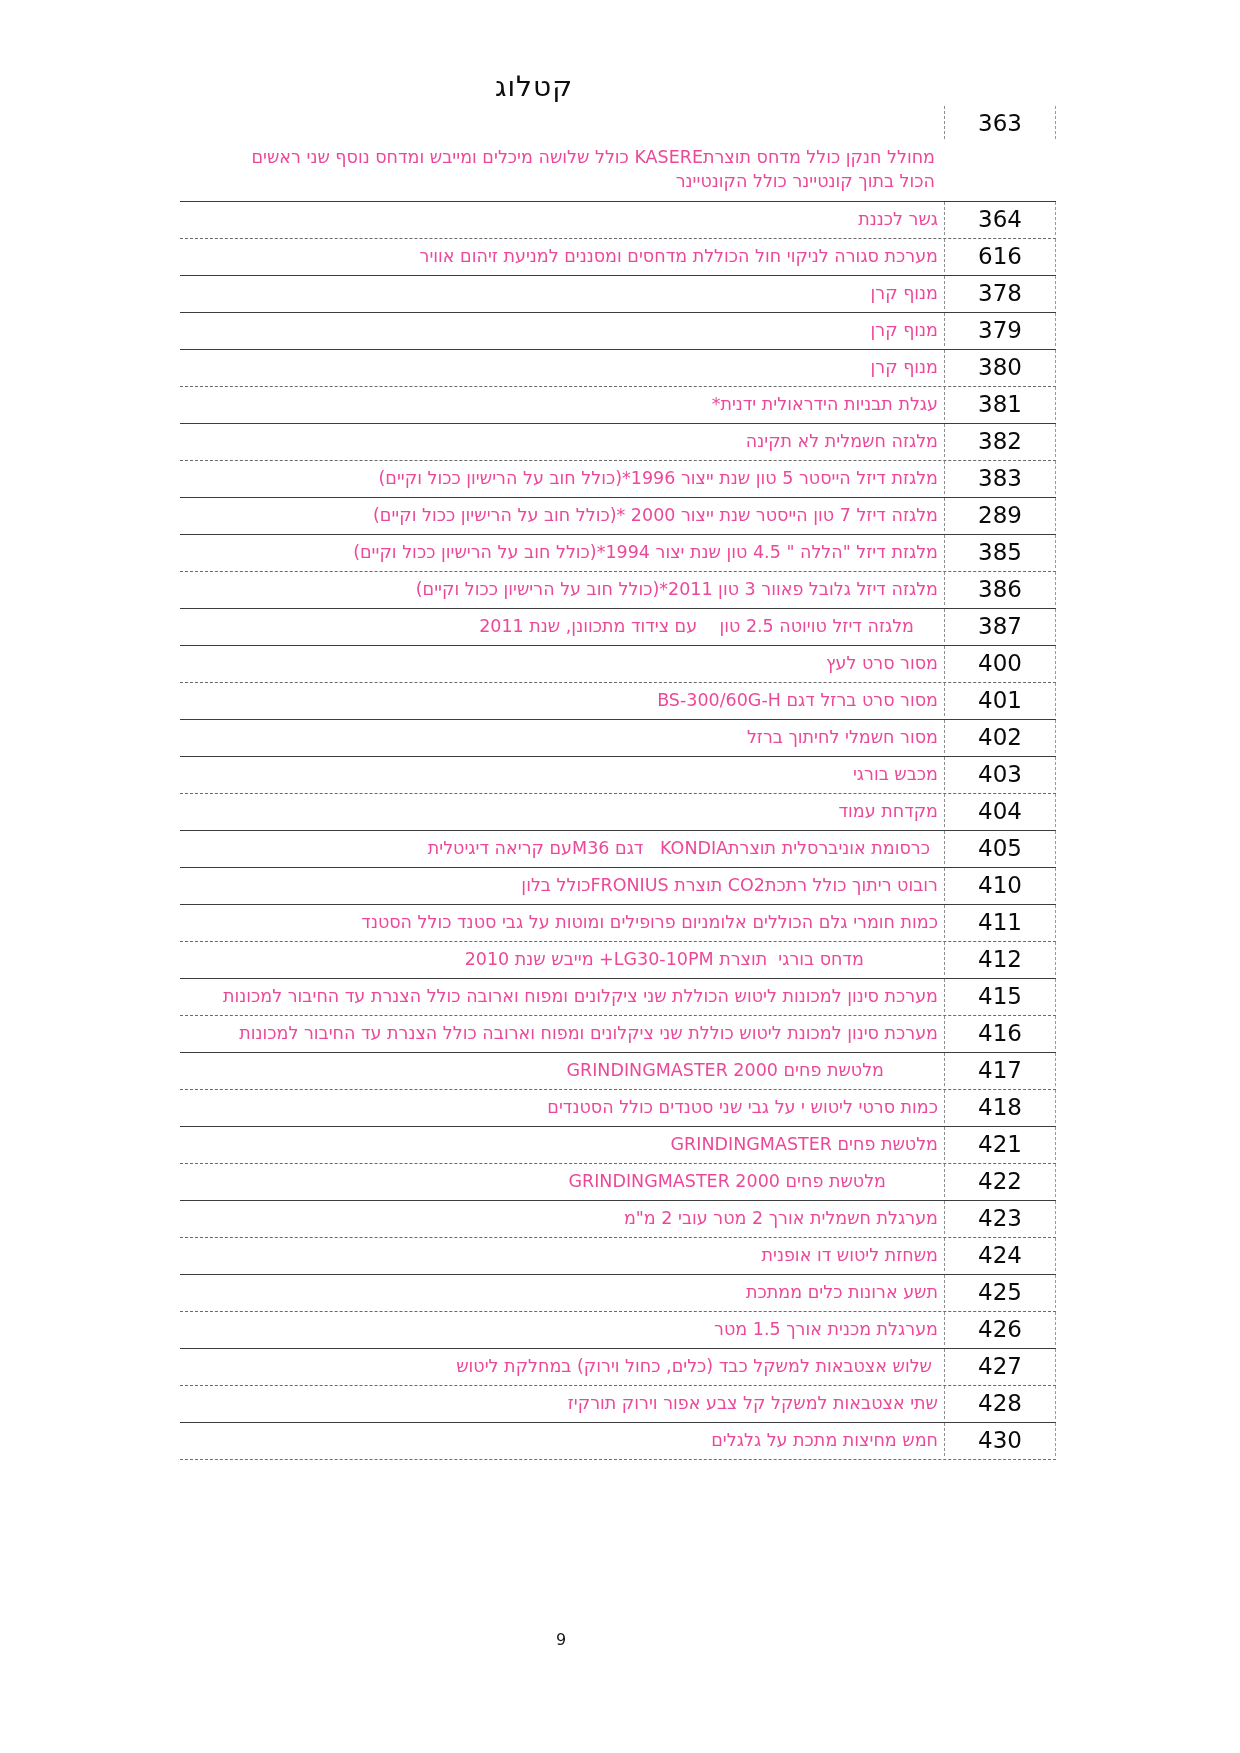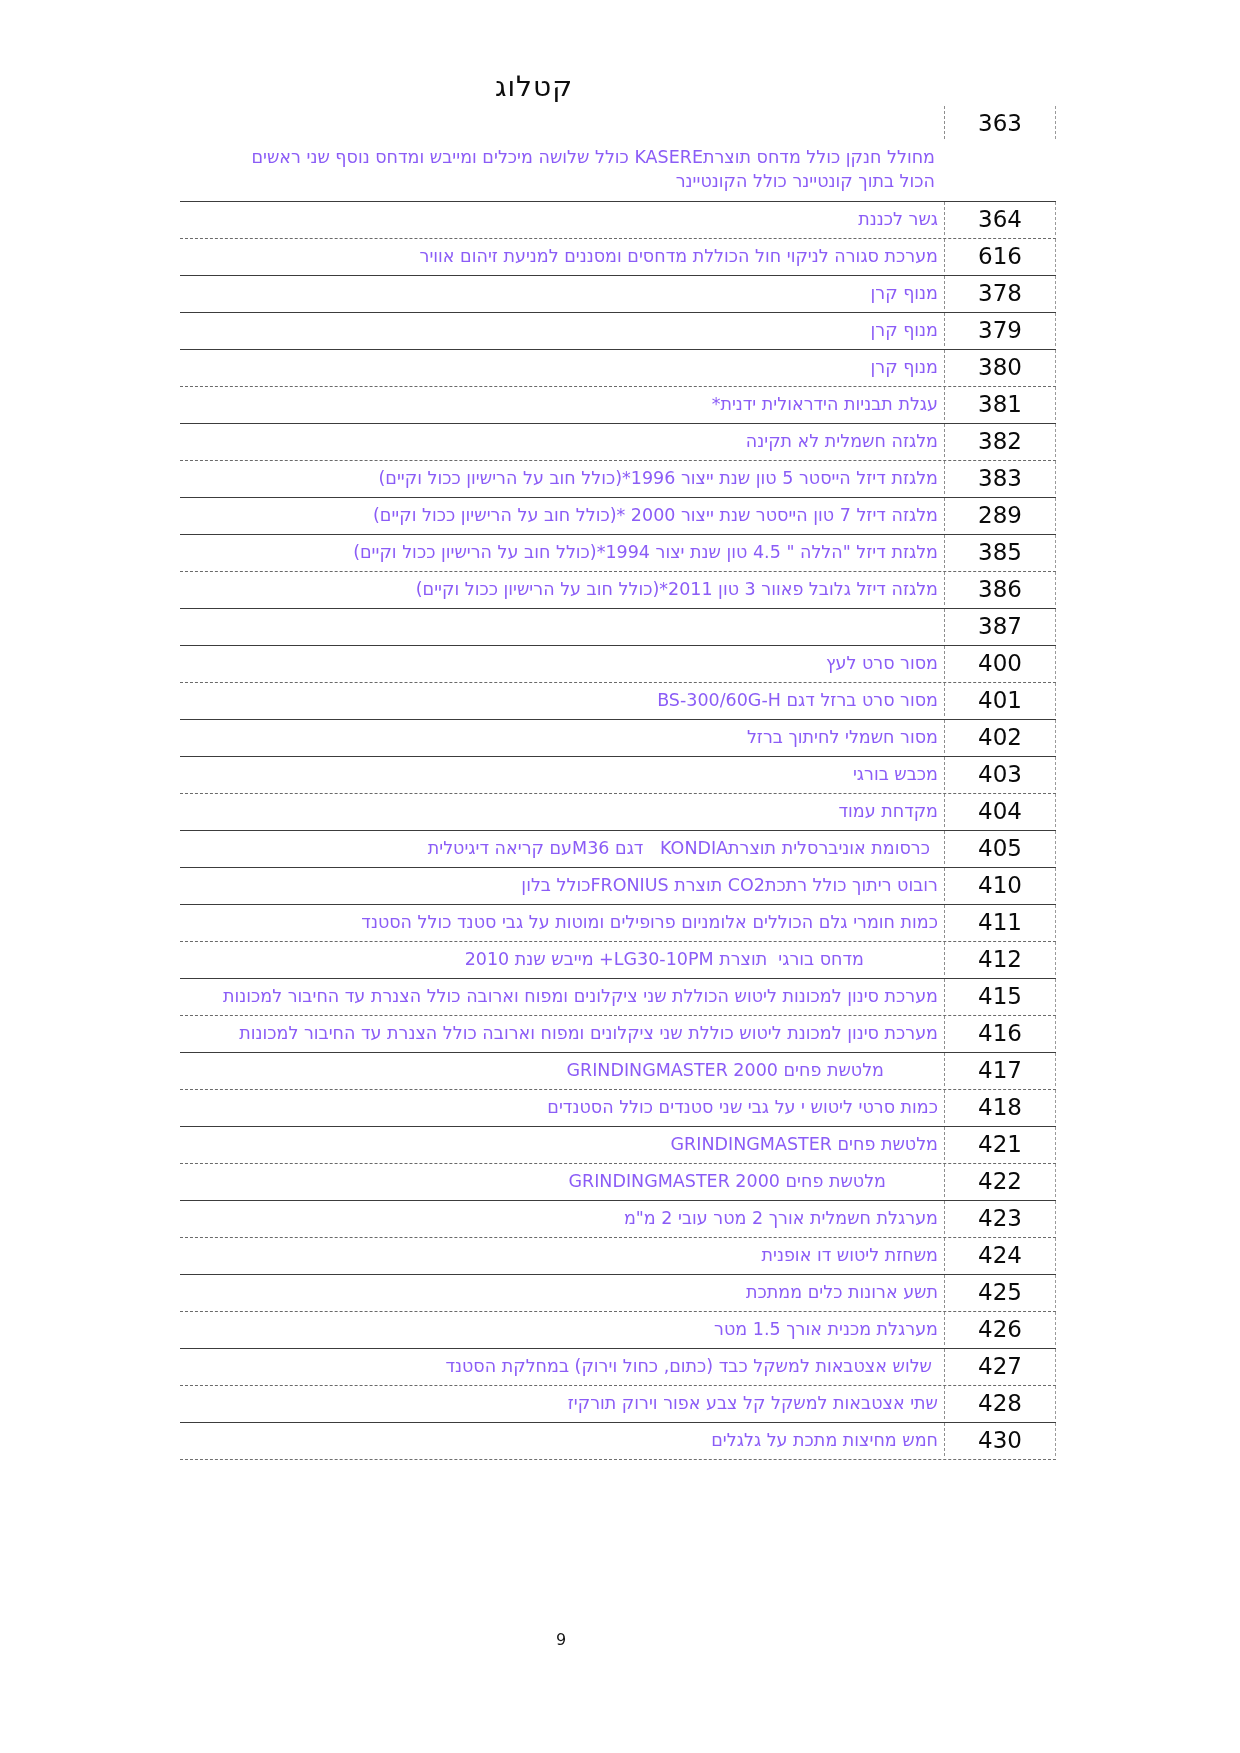--- a/index.html
+++ b/index.html
@@ -24,21 +24,21 @@
   .row.first{display:block;border-top:none;}
   .num-cell{
     width:112px;flex:0 0 112px;box-sizing:border-box;text-align:center;
     font-size:23px;line-height:26px;padding:4px 0 3px;color:#0a0a0a;
     border-left:1px dashed #8d8d8d;border-right:1px dashed #9a9a9a;
   }
   .row.first .num-cell{margin-right:0;}
   .desc-cell{
     flex:1 1 auto;box-sizing:border-box;
     font-size:17.5px;line-height:24px;padding:5px 6px 7px 12px;
-    white-space:pre-wrap;color:#8b5cf6;
+    white-space:pre-wrap;color:#ec4899;
   }
   .row.first .desc-cell{padding:6px 121px 8px 35px;}
   .pagenum{
     position:absolute;top:1630px;left:556px;font-size:16px;color:#161616;
   }
 </style>
 </head>
 <body>
 
 <div class="title">קטלוג</div>
@@ -87,20 +87,21 @@
     <div class="row">
     <div class="num-cell">385</div>
     <div class="desc-cell">מלגזת דיזל "הללה " 4.5 טון שנת יצור 1994*(כולל חוב על הרישיון ככול וקיים)</div>
   </div>
     <div class="row dashed-top">
     <div class="num-cell">386</div>
     <div class="desc-cell">מלגזה דיזל גלובל פאוור 3 טון 2011*(כולל חוב על הרישיון ככול וקיים)</div>
   </div>
     <div class="row">
     <div class="num-cell">387</div>
+    <div class="desc-cell" style="padding-right: 30px;">מלגזה דיזל טויוטה 2.5 טון    עם צידוד מתכוונן, שנת 2011</div>
   </div>
     <div class="row">
     <div class="num-cell">400</div>
     <div class="desc-cell">מסור סרט לעץ</div>
   </div>
     <div class="row dashed-top">
     <div class="num-cell">401</div>
     <div class="desc-cell">מסור סרט ברזל דגם BS-300/60G-H</div>
   </div>
     <div class="row">
@@ -166,21 +167,21 @@
     <div class="row">
     <div class="num-cell">425</div>
     <div class="desc-cell">תשע ארונות כלים ממתכת</div>
   </div>
     <div class="row dashed-top">
     <div class="num-cell">426</div>
     <div class="desc-cell">מערגלת מכנית אורך 1.5 מטר</div>
   </div>
     <div class="row">
     <div class="num-cell">427</div>
-    <div class="desc-cell" style="padding-right: 12px;">שלוש אצטבאות למשקל כבד (כתום, כחול וירוק) במחלקת הסטנד</div>
+    <div class="desc-cell" style="padding-right: 12px;">שלוש אצטבאות למשקל כבד (כלים, כחול וירוק) במחלקת ליטוש</div>
   </div>
     <div class="row dashed-top">
     <div class="num-cell">428</div>
     <div class="desc-cell">שתי אצטבאות למשקל קל צבע אפור וירוק תורקיז</div>
   </div>
     <div class="row">
     <div class="num-cell">430</div>
     <div class="desc-cell">חמש מחיצות מתכת על גלגלים</div>
   </div>
   </div>

